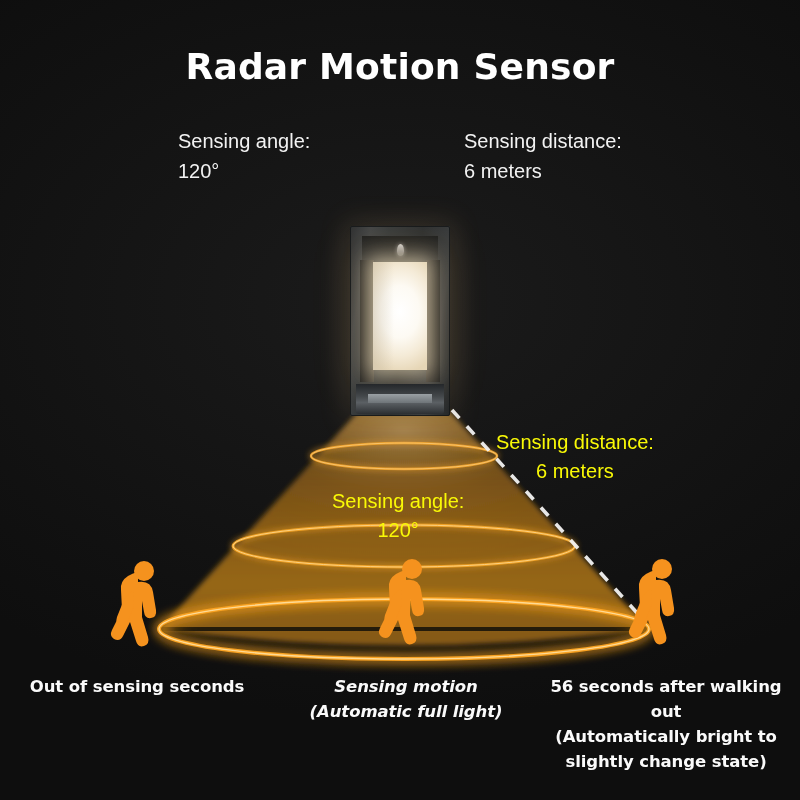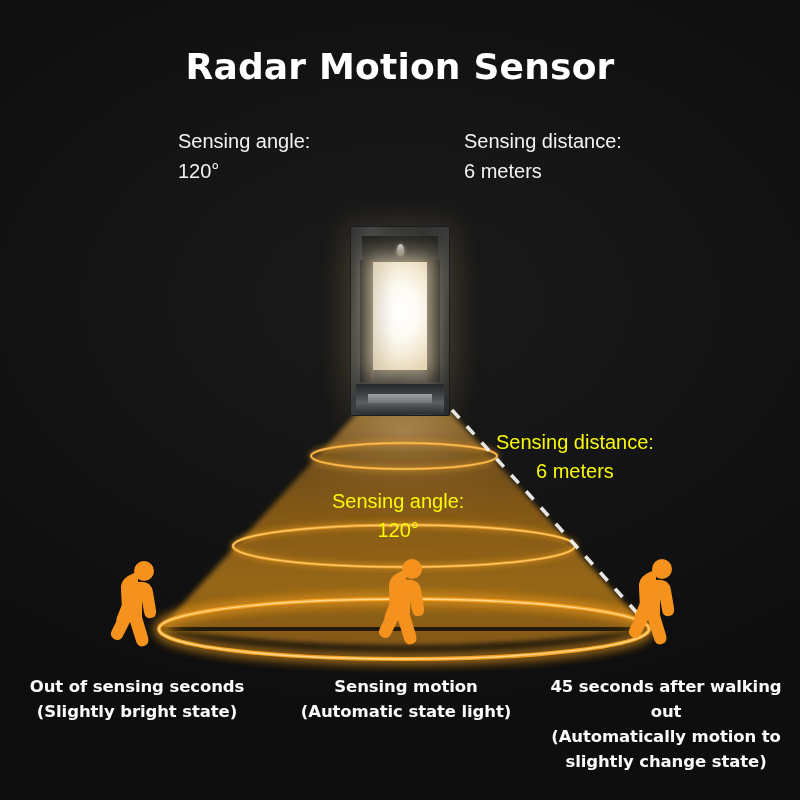--- a/index.html
+++ b/index.html
@@ -168,21 +168,21 @@
     position: absolute;
     color: #fafafa;
     font-size: 16.5px;
     line-height: 25px;
     font-weight: bold;
     text-align: center;
     font-family: "DejaVu Sans", sans-serif;
     letter-spacing: -0.1px;
   }
   #caption-left  { left: 6px;   top: 674px; width: 262px; }
-  #caption-mid   { left: 282px; top: 674px; width: 248px; }
+  #caption-mid   { left: 282px; top: 674px; width: 248px; font-style: italic; }
   #caption-right { left: 534px; top: 674px; width: 264px; }
   .caption .caption-line { display: block; }
 </style>
 </head>
 <body>
 
 <div id="stage">
 
   <div id="title">Radar Motion Sensor</div>
 
@@ -304,25 +304,24 @@
   <svg class="walker" id="walker-right" viewBox="0 0 66 102">
     <g fill="#f5921e">
       <circle cx="36" cy="11" r="10"></circle>
       <path d="M 30 22 q 13 -2 15 10 l 3 18 q 1 7 -5 8 q -6 1 -7 -6 l -2 -11 l 0 16 l 6 20 q 2 7 -4 9 q -6 2 -8 -5 l -6 -19 l -7 14 q -3 6 -9 3 q -5 -3 -2 -9 l 10 -20 l -1 -20 q -1 -9 7 -14 q 5 -3 10 -4 z"></path>
       <path d="M 25 31 q -7 3 -10 11 l -6 15 q -2 6 3 8 q 6 2 8 -4 l 6 -15 z"></path>
     </g>
   </svg>
 
   <div id="caption-left" class="caption">
     <span class="caption-line">Out of sensing seconds</span>
-    <span class="caption-line">(Slightly bright state)</span>
   </div>
   <div id="caption-mid" class="caption">
     <span class="caption-line">Sensing motion</span>
-    <span class="caption-line">(Automatic state light)</span>
+    <span class="caption-line">(Automatic full light)</span>
   </div>
   <div id="caption-right" class="caption">
-    <span class="caption-line">45 seconds after walking out</span>
-    <span class="caption-line">(Automatically motion to</span>
+    <span class="caption-line">56 seconds after walking out</span>
+    <span class="caption-line">(Automatically bright to</span>
     <span class="caption-line">slightly change state)</span>
   </div>
 
 </div>
 
 </body></html>

